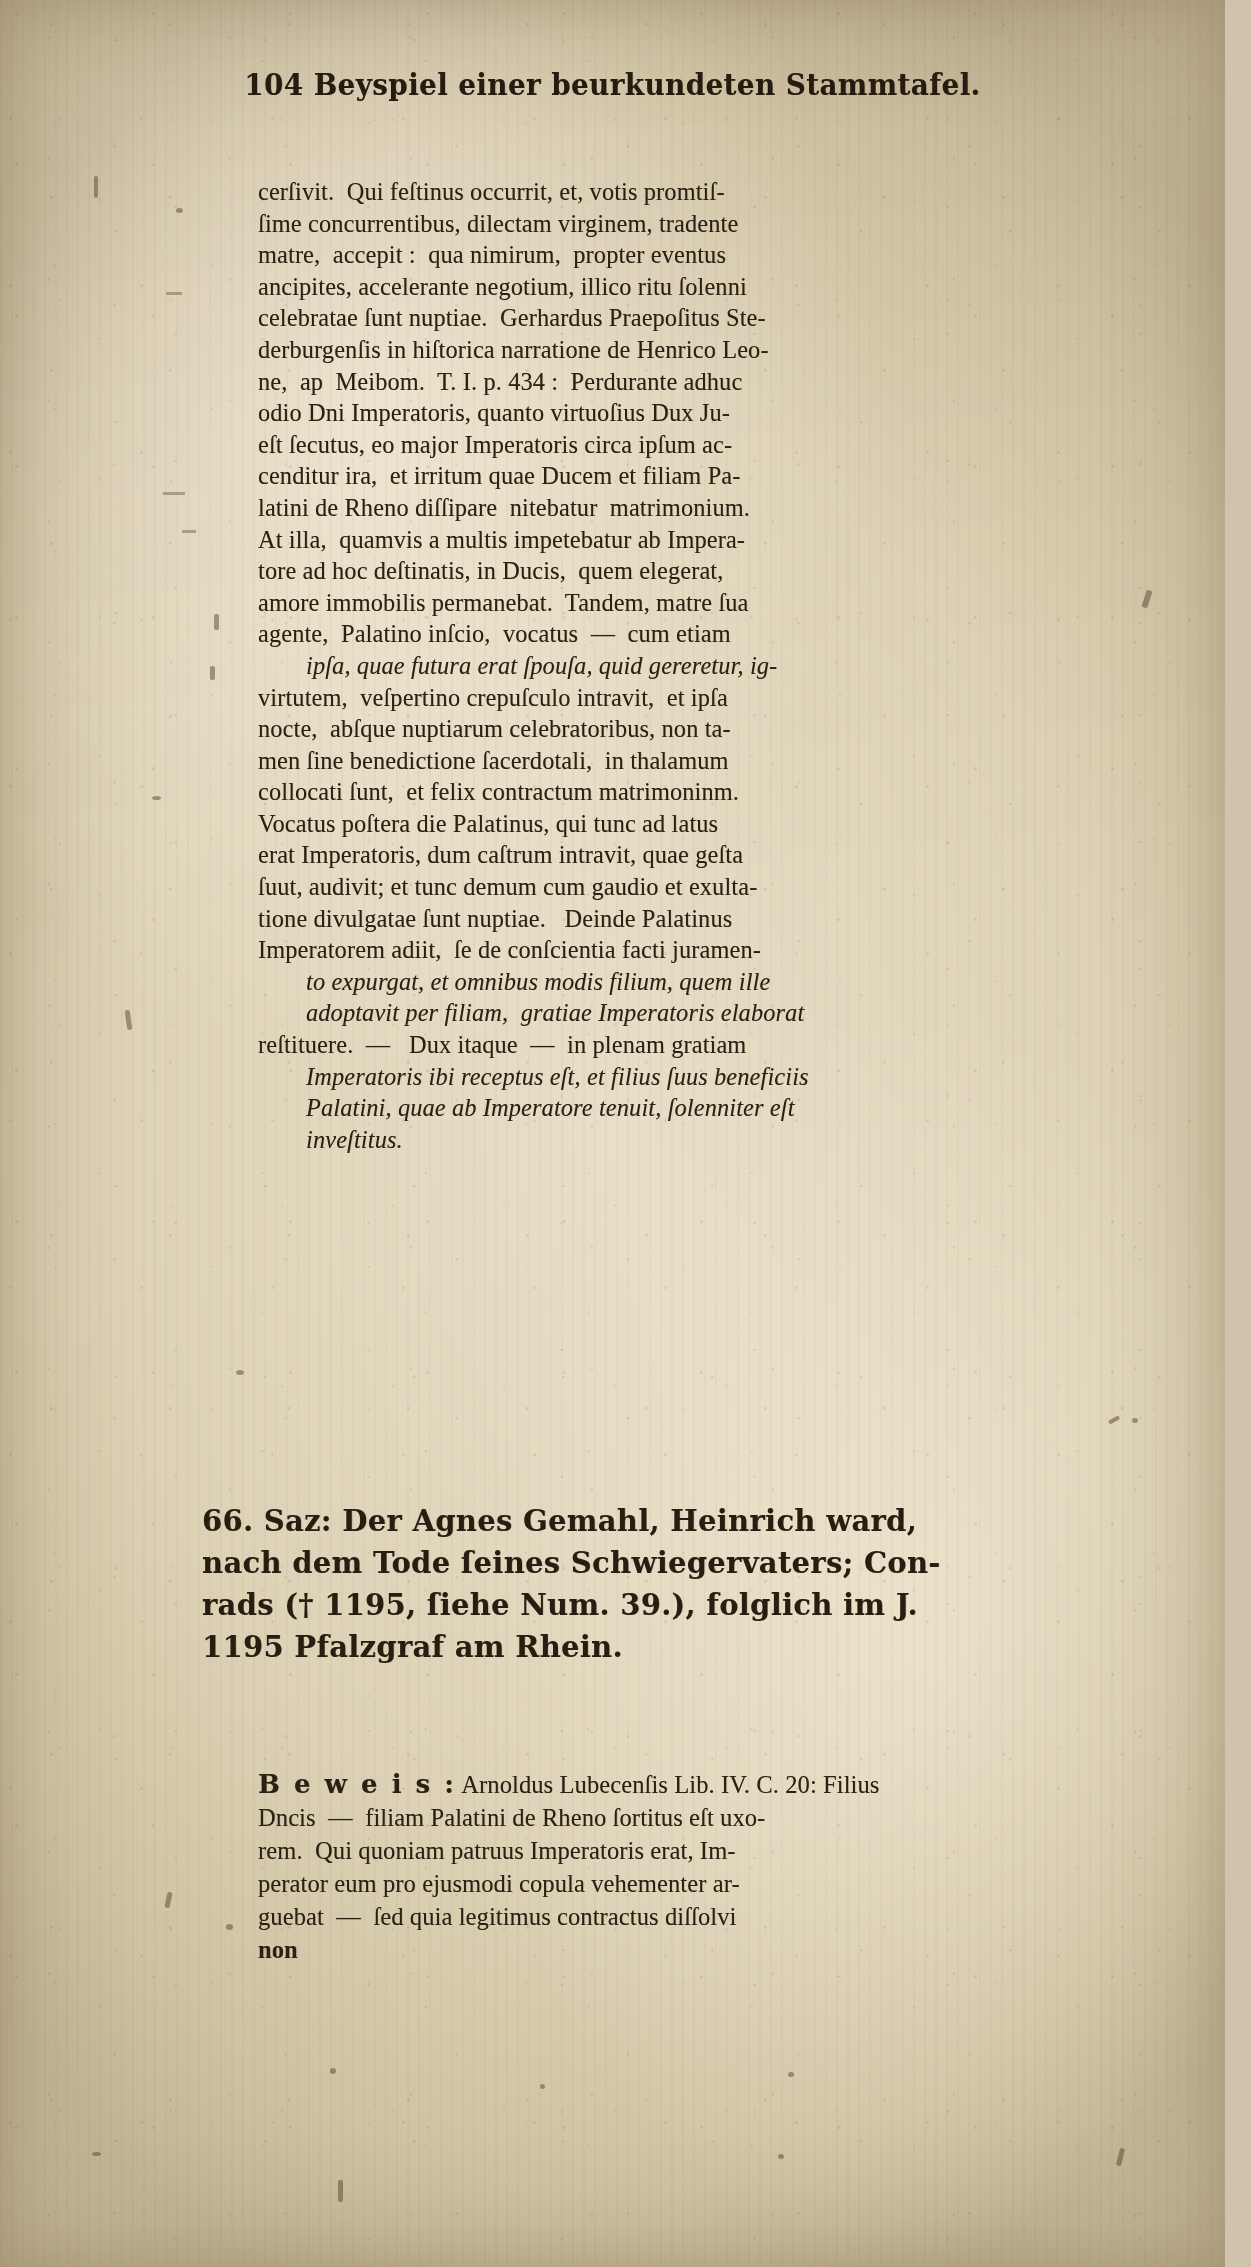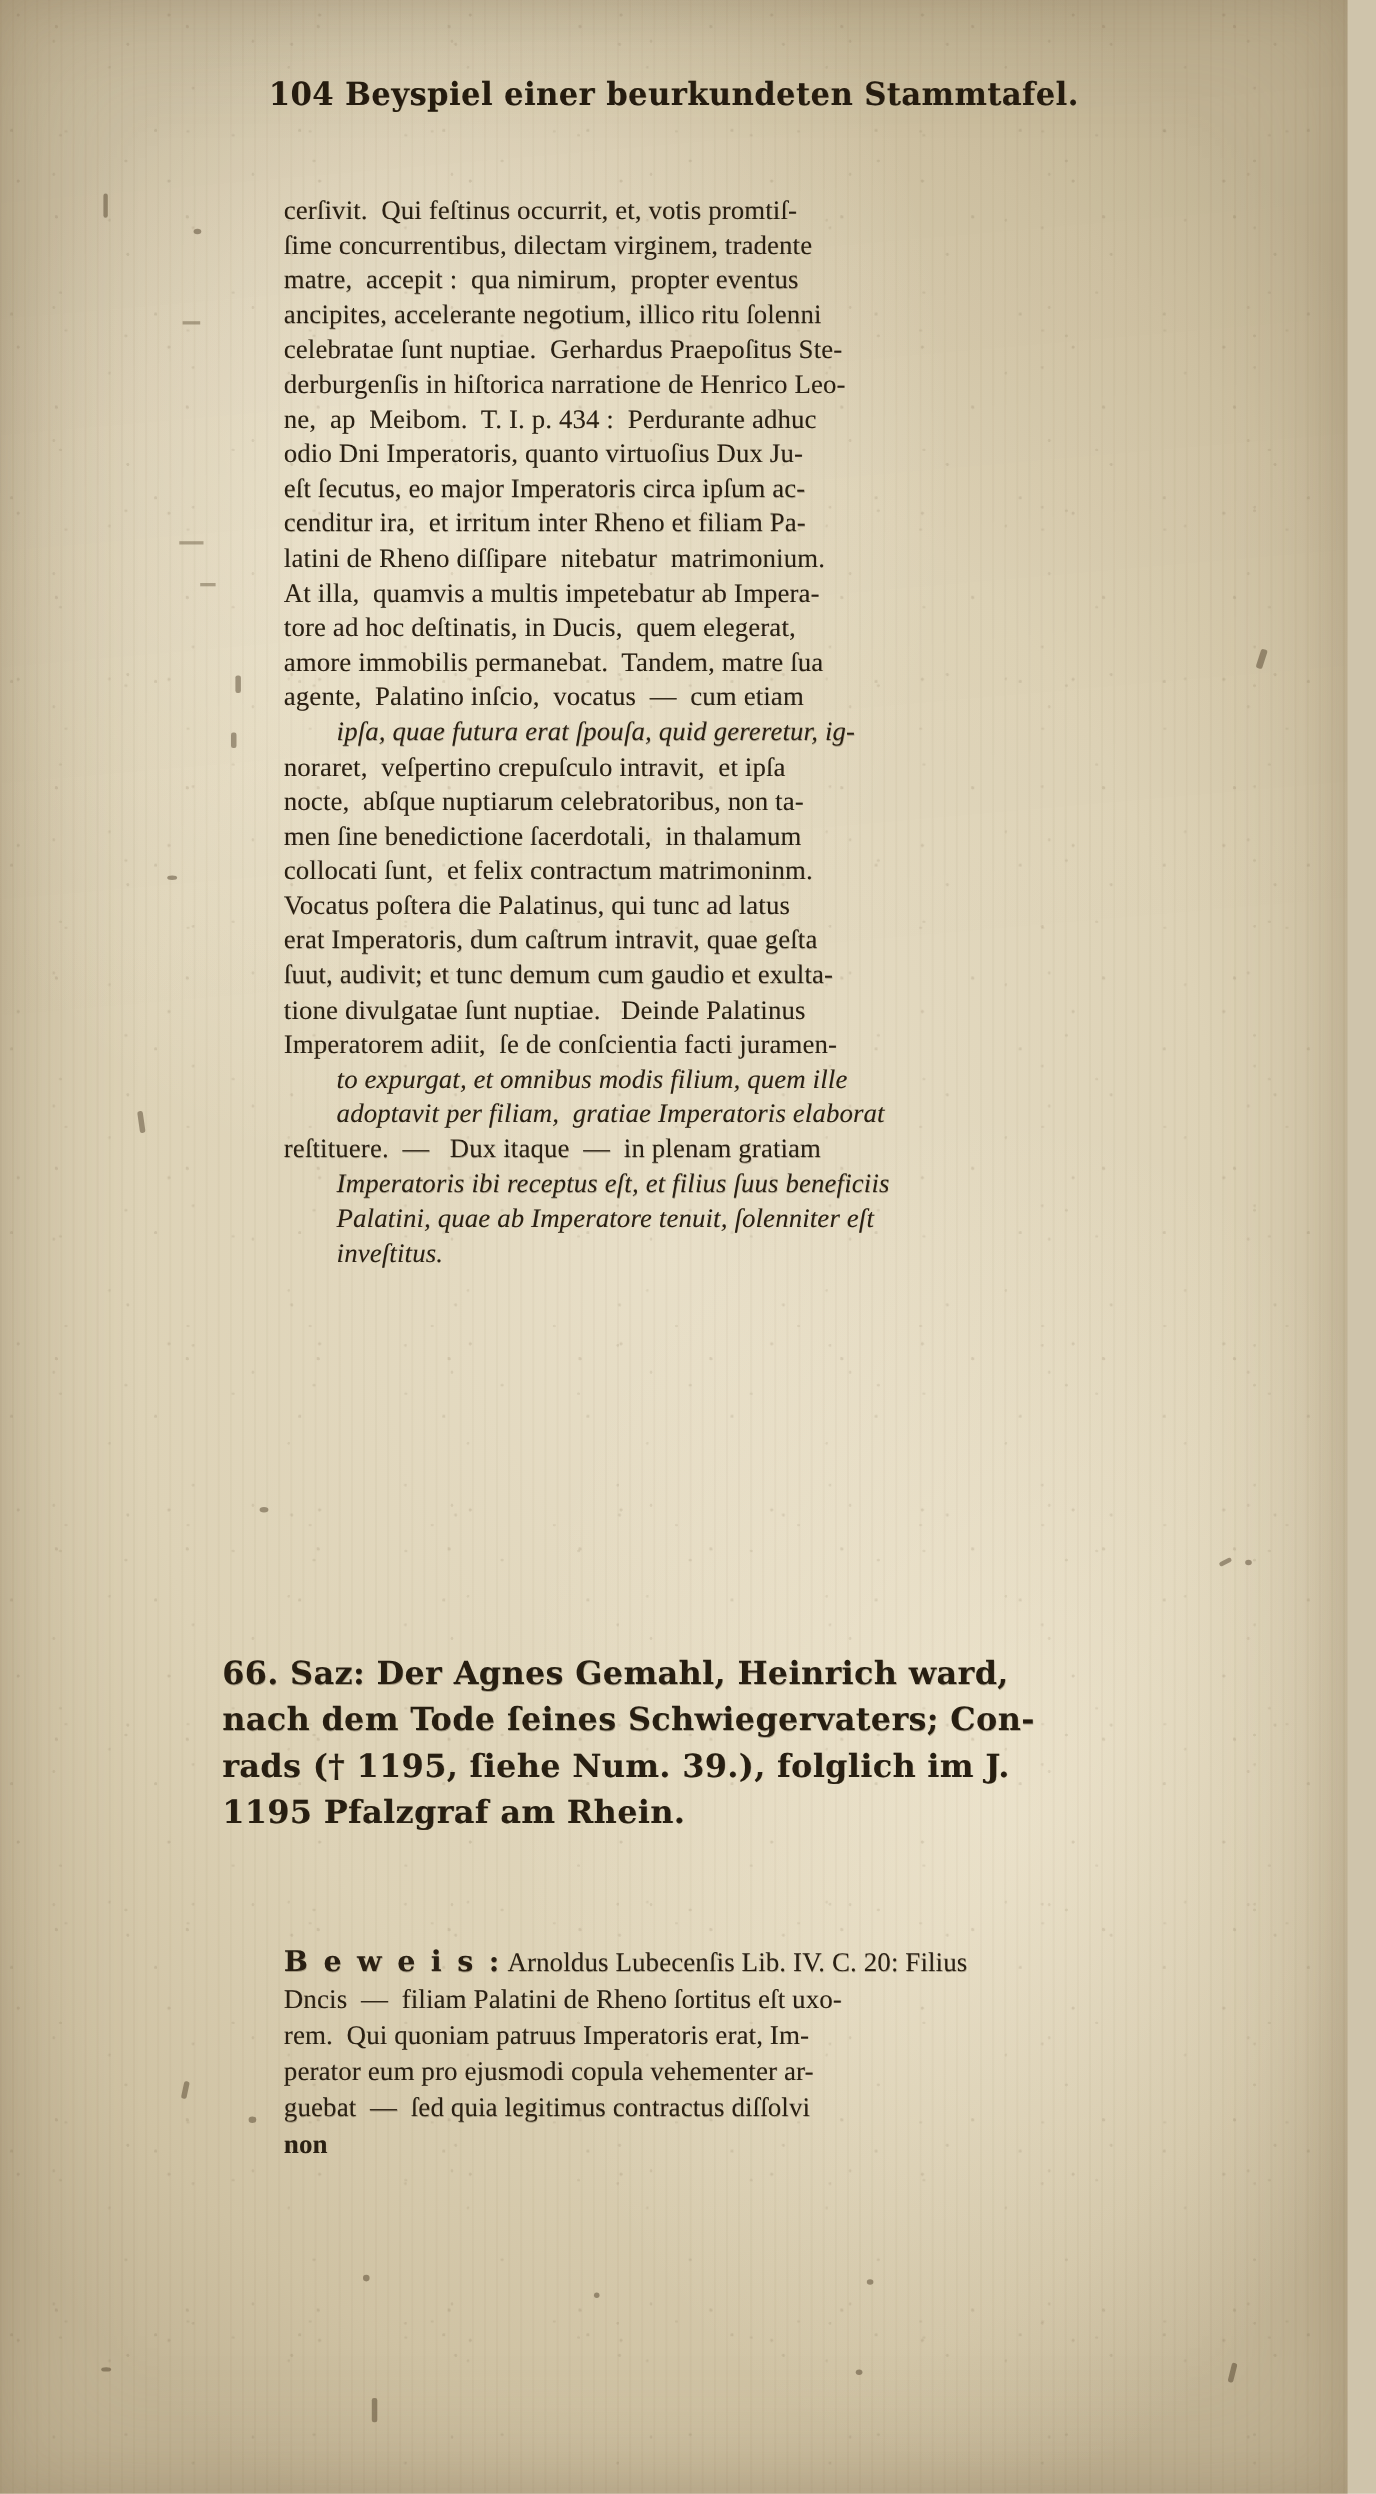--- a/index.html
+++ b/index.html
@@ -168,29 +168,29 @@
       <p>
         <span class="ln">cerſivit.  Qui feſtinus occurrit, et, votis promtiſ-</span>
         <span class="ln">ſime concurrentibus, dilectam virginem, tradente</span>
         <span class="ln">matre,  accepit :  qua nimirum,  propter eventus</span>
         <span class="ln">ancipites, accelerante negotium, illico ritu ſolenni</span>
         <span class="ln">celebratae ſunt nuptiae.  Gerhardus Praepoſitus Ste-</span>
         <span class="ln">derburgenſis in hiſtorica narratione de Henrico Leo-</span>
         <span class="ln">ne,  ap  Meibom.  T. I. p. 434 :  Perdurante adhuc</span>
         <span class="ln">odio Dni Imperatoris, quanto virtuoſius Dux Ju-</span>
         <span class="ln">eſt ſecutus, eo major Imperatoris circa ipſum ac-</span>
-        <span class="ln">cenditur ira,  et irritum inter Rheno et filiam Pa-</span>
+        <span class="ln">cenditur ira,  et irritum quae Ducem et filiam Pa-</span>
         <span class="ln">latini de Rheno diſſipare  nitebatur  matrimonium.</span>
         <span class="ln">At illa,  quamvis a multis impetebatur ab Impera-</span>
         <span class="ln">tore ad hoc deſtinatis, in Ducis,  quem elegerat,</span>
         <span class="ln">amore immobilis permanebat.  Tandem, matre ſua</span>
         <span class="ln">agente,  Palatino inſcio,  vocatus  —  cum etiam</span>
 
         <span class="ln it">ipſa, quae futura erat ſpouſa, quid gereretur, ig-</span>
-        <span class="ln">noraret,  veſpertino crepuſculo intravit,  et ipſa</span>
+        <span class="ln">virtutem,  veſpertino crepuſculo intravit,  et ipſa</span>
         <span class="ln">nocte,  abſque nuptiarum celebratoribus, non ta-</span>
         <span class="ln">men ſine benedictione ſacerdotali,  in thalamum</span>
         <span class="ln">collocati ſunt,  et felix contractum matrimoninm.</span>
         <span class="ln">Vocatus poſtera die Palatinus, qui tunc ad latus</span>
         <span class="ln">erat Imperatoris, dum caſtrum intravit, quae geſta</span>
         <span class="ln">ſuut, audivit; et tunc demum cum gaudio et exulta-</span>
         <span class="ln">tione divulgatae ſunt nuptiae.   Deinde Palatinus</span>
         <span class="ln">Imperatorem adiit,  ſe de conſcientia facti juramen-</span>
         <span class="ln it">to expurgat, et omnibus modis filium, quem ille</span>
         <span class="ln it">adoptavit per filiam,  gratiae Imperatoris elaborat</span>

